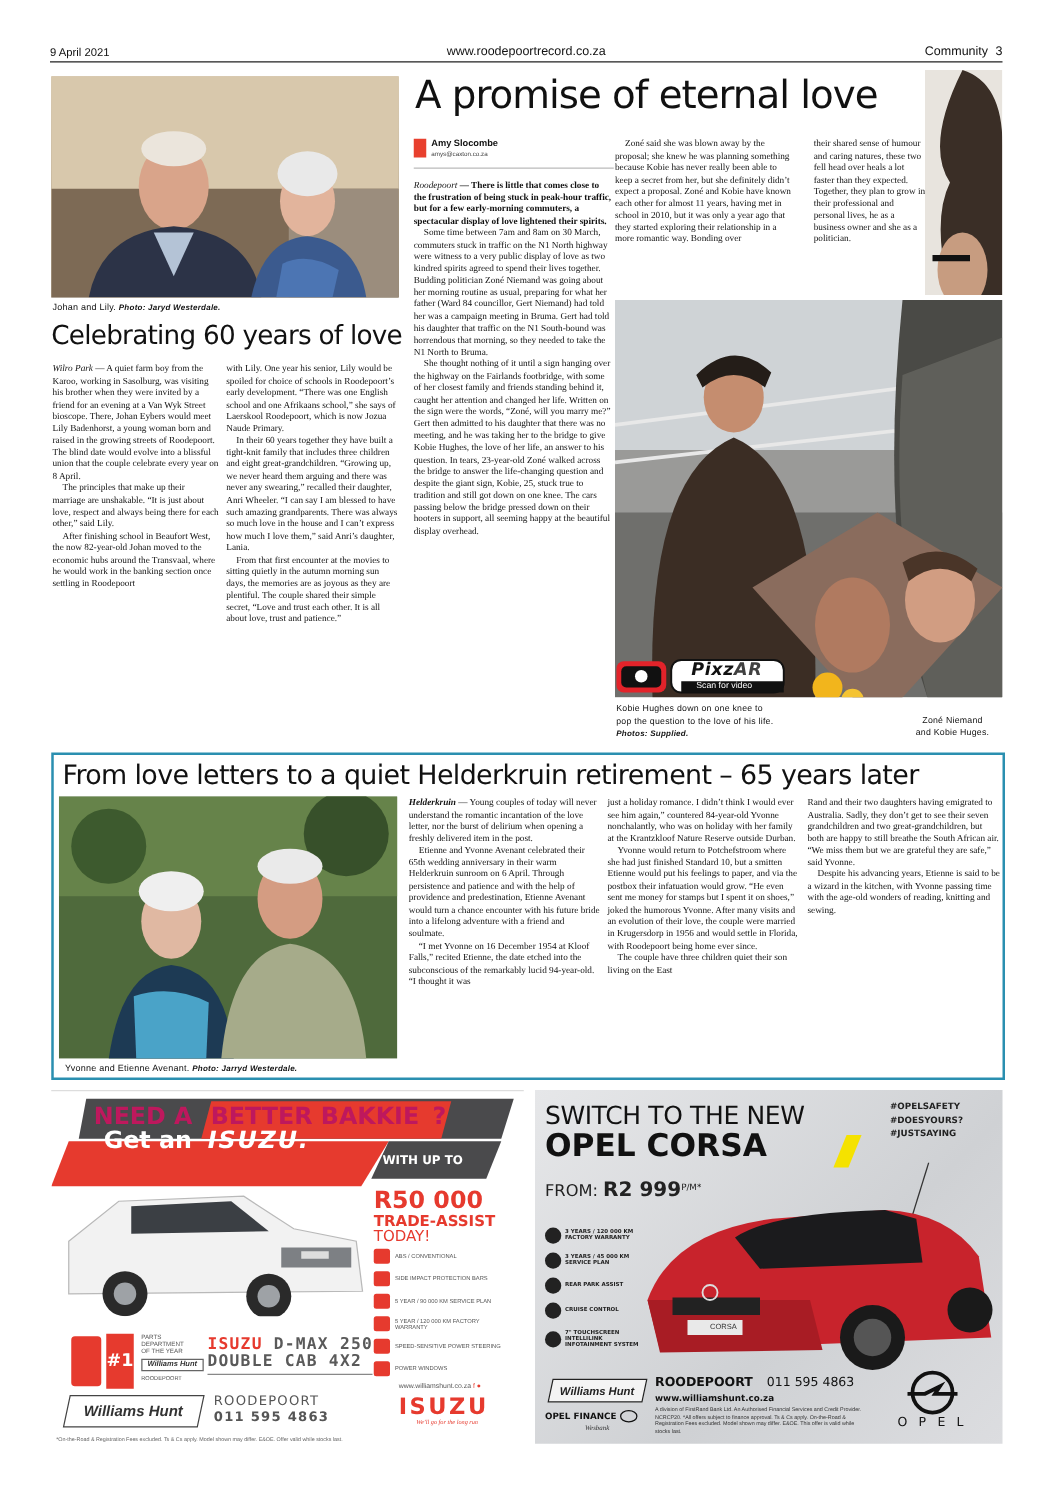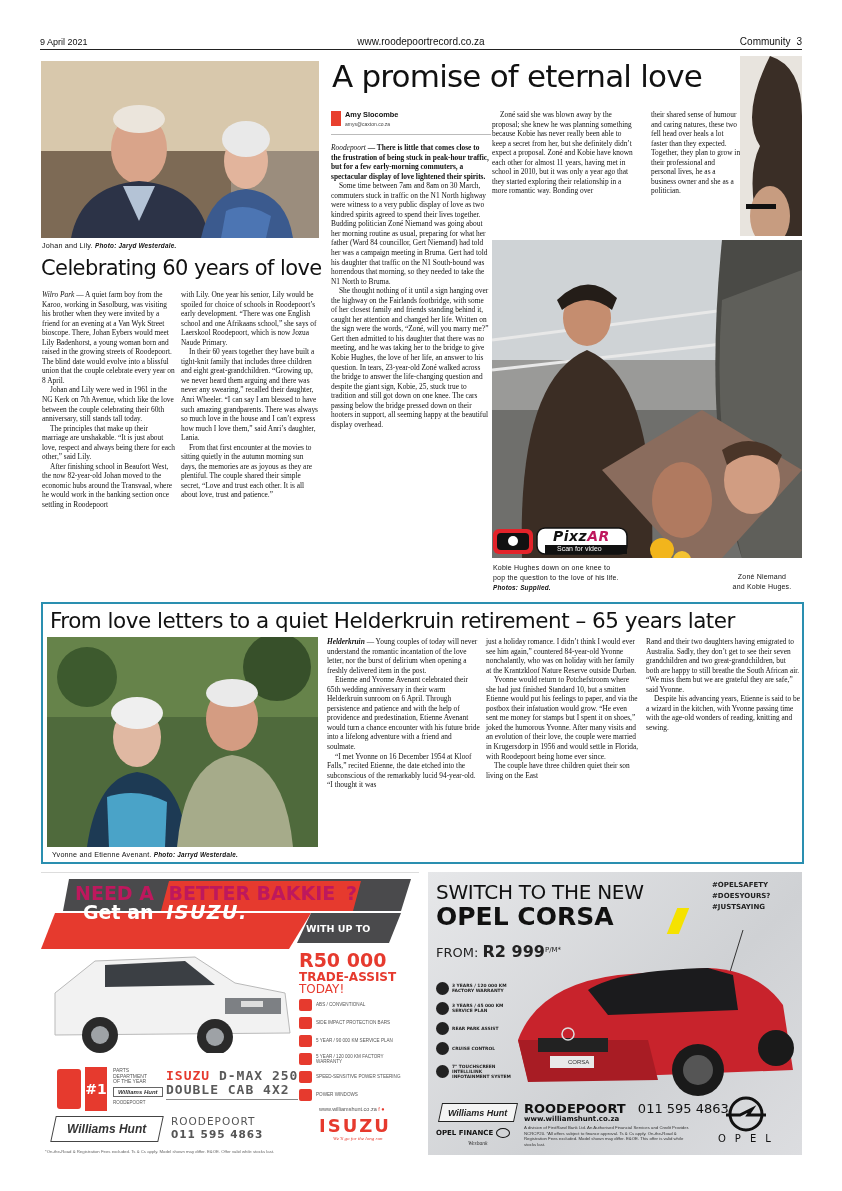--- a/index.html
+++ b/index.html
@@ -59,21 +59,20 @@
 </div>
 <div class="caption" style="left:42px; top:241px;">
   <span>Johan and Lily.</span>
   <i>Photo: Jaryd Westerdale.</i>
 </div>
 
 <h2 class="headline" style="left:41px; top:256px; font-size:21px;">Celebrating 60 years of love</h2>
 
 <div class="col" style="left:42px; top:290px; width:133px;">
   <p class="first"><span class="dateline">Wilro Park</span> <span>— A quiet farm boy from the Karoo, working in Sasolburg, was visiting his brother when they were invited by a friend for an evening at a Van Wyk Street bioscope. There, Johan Eybers would meet Lily Badenhorst, a young woman born and raised in the growing streets of Roodepoort. The blind date would evolve into a blissful union that the couple celebrate every year on 8 April.</span></p>
-  <p>Johan and Lily were wed in 1961 in the NG Kerk on 7th Avenue, which like the love between the couple celebrating their 60th anniversary, still stands tall today.</p>
   <p>The principles that make up their marriage are unshakable. “It is just about love, respect and always being there for each other,” said Lily.</p>
   <p>After finishing school in Beaufort West, the now 82-year-old Johan moved to the economic hubs around the Transvaal, where he would work in the banking section once settling in Roodepoort</p>
 </div>
 <div class="col" style="left:181px; top:290px; width:137px;">
   <p class="first">with Lily. One year his senior, Lily would be spoiled for choice of schools in Roodepoort’s early development. “There was one English school and one Afrikaans school,” she says of Laerskool Roodepoort, which is now Jozua Naude Primary.</p>
   <p>In their 60 years together they have built a tight-knit family that includes three children and eight great-grandchildren. “Growing up, we never heard them arguing and there was never any swearing,” recalled their daughter, Anri Wheeler. “I can say I am blessed to have such amazing grandparents. There was always so much love in the house and I can’t express how much I love them,” said Anri’s daughter, Lania.</p>
   <p>From that first encounter at the movies to sitting quietly in the autumn morning sun days, the memories are as joyous as they are plentiful. The couple shared their simple secret, “Love and trust each other. It is all about love, trust and patience.”</p>
 </div>
 
 <h1 class="headline" style="left:332px; top:58px; font-size:31px; letter-spacing:-0.8px;">A promise of eternal love</h1>
@@ -130,21 +129,21 @@
 </div>
 
 <div class="pixz">
   <svg width="136" height="30">
     <rect x="0" y="3" width="40" height="25" rx="6" fill="#e3232a"></rect>
     <rect x="4" y="7" width="32" height="17" rx="4" fill="#111"></rect>
     <circle cx="20" cy="15" r="5" fill="#fff"></circle>
     <rect x="44" y="2" width="90" height="26" rx="8" fill="#fff" stroke="#111" stroke-width="1.5"></rect>
     <rect x="52" y="19" width="82" height="9" fill="#111"></rect>
   </svg>
-  <span class="abs" style="left:60px; top:2px; font-family:'DejaVu Sans',sans-serif; font-weight:bold; font-style:italic; font-size:14px; letter-spacing:0.5px;"><span style="color:#111">Pixz</span><span style="color:#be185d">AR</span></span>
+  <span class="abs" style="left:60px; top:2px; font-family:'DejaVu Sans',sans-serif; font-weight:bold; font-style:italic; font-size:14px; letter-spacing:0.5px;"><span style="color:#111">Pixz</span><span style="color:#404040">AR</span></span>
   <span class="abs" style="left:64px; top:19px; font-family:'Liberation Sans',sans-serif; font-size:7px; color:#fff;">Scan for video</span>
 </div>
 
 <div class="caption" style="left:493px; top:563px; width:130px; font-size:7px; line-height:10px;">
   <span>Kobie Hughes down on one knee to pop the question to the love of his life.</span>
   <i>Photos: Supplied.</i>
 </div>
 <div class="caption" style="left:722px; top:572px; width:80px; text-align:center; font-size:7px;">
   <div>Zoné Niemand</div>
   <div>and Kobie Huges.</div>
@@ -327,21 +326,21 @@
       </div>
     <div style="display:flex; align-items:center; height:26px;">
         <span style="width:13px;height:13px;border-radius:50%;background:#222;margin-right:3px;flex:none"></span>
         <span>7" TOUCHSCREEN INTELLILINK INFOTAINMENT SYSTEM</span>
       </div>
   </div>
 
   <div class="abs" style="left:12px; top:231px; width:76px; height:19px; border:1.5px solid #222; transform:skewX(-12deg); display:flex; align-items:center; justify-content:center; background:#f4f4f4;">
     <span style="font-family:'Liberation Sans',sans-serif; font-weight:bold; font-style:italic; font-size:9px; color:#222; transform:skewX(12deg)">Williams Hunt</span>
   </div>
-  <div class="abs" style="left:96px; top:229px; font-family:'DejaVu Sans',sans-serif; font-size:13px; color:#111; white-space:nowrap;">
+  <div class="abs" style="left:96px; top:229px; font-family:'DejaVu Sans',sans-serif; font-size:10px; color:#111; white-space:nowrap;">
     <b>ROODEPOORT</b>
     <span style="margin-left:8px">011 595 4863</span>
   </div>
   <div class="abs" style="left:96px; top:243px; font-family:'DejaVu Sans',sans-serif; font-weight:bold; font-size:7px; color:#111;">www.williamshunt.co.za</div>
   <div class="abs" style="left:8px; top:256px; font-family:'DejaVu Sans',sans-serif; font-weight:bold; font-size:7px; color:#111; white-space:nowrap;">
     <span>OPEL FINANCE</span>
     <span style="display:inline-block; width:14px; height:10px; border:1.5px solid #111; border-radius:50%; vertical-align:middle;"></span>
   </div>
   <div class="abs" style="left:40px; top:268px; font-family:'Liberation Serif',serif; font-style:italic; font-size:5.5px; color:#333;">Wesbank</div>
   <div class="abs" style="left:96px; top:253px; width:170px; font-family:'Liberation Sans',sans-serif; font-size:4.3px; line-height:5.6px; color:#333;">A division of FirstRand Bank Ltd. An Authorised Financial Services and Credit Provider. NCRCP20. *All offers subject to finance approval. Ts &amp; Cs apply. On-the-Road &amp; Registration Fees excluded. Model shown may differ. E&amp;OE. This offer is valid while stocks last.</div>

